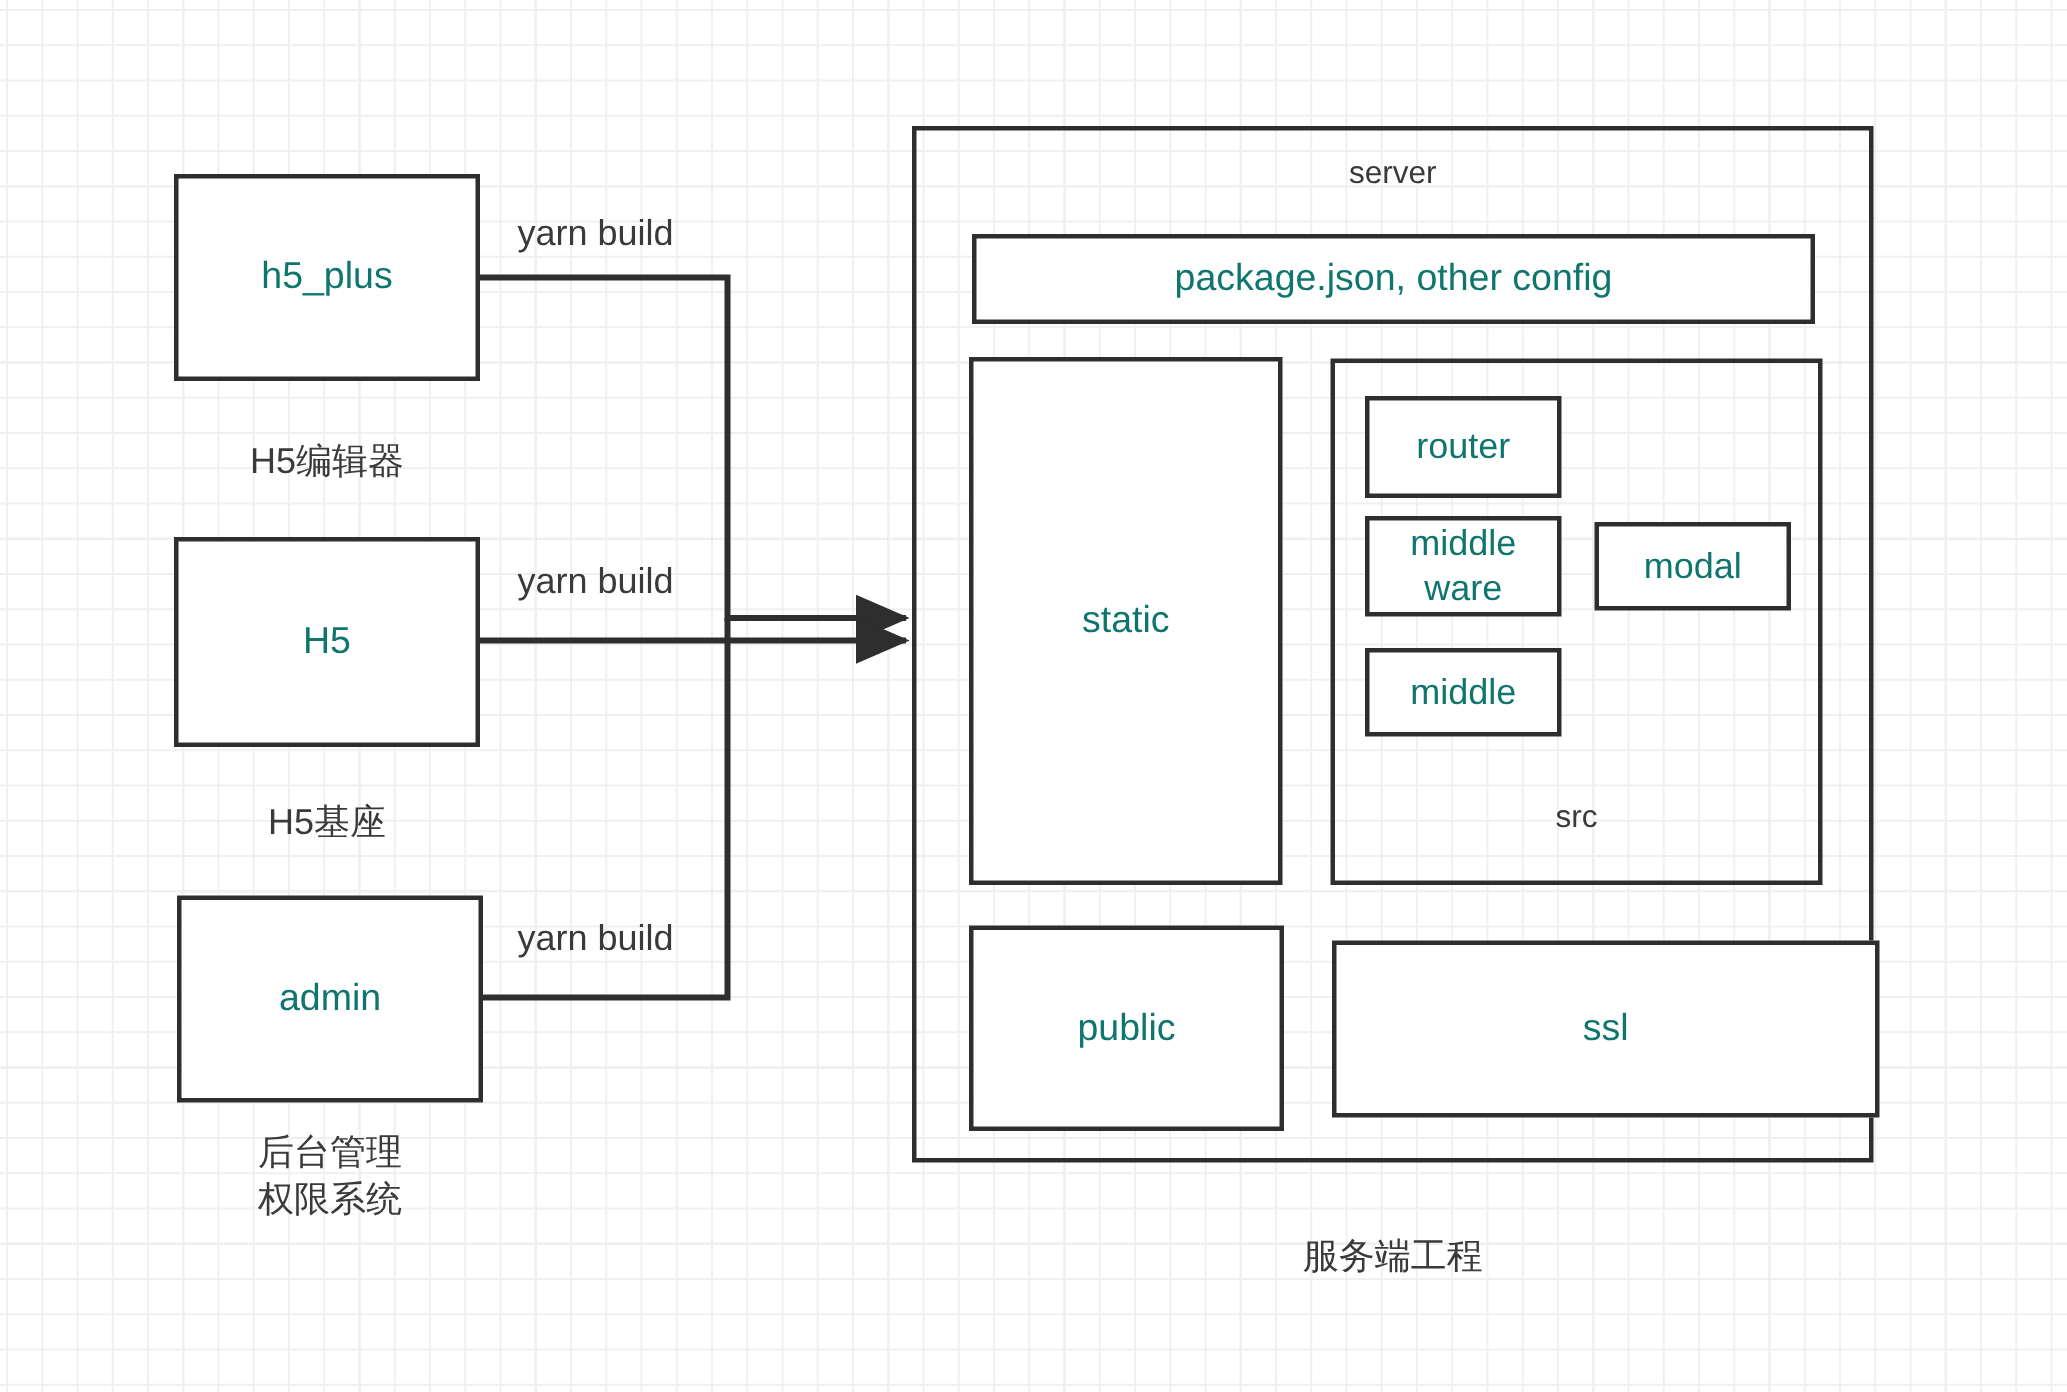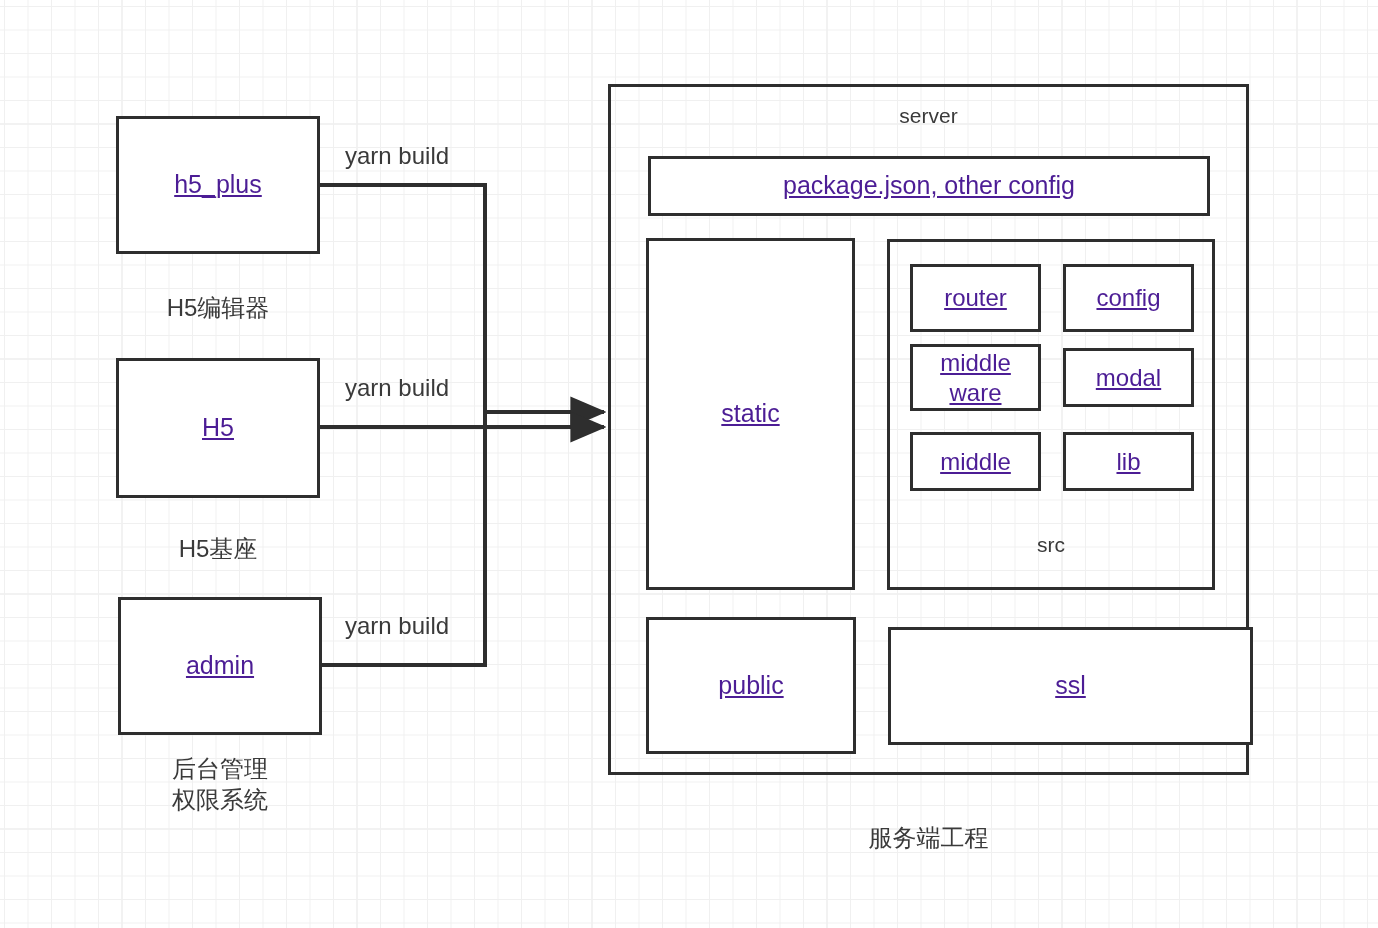--- a/index.html
+++ b/index.html
@@ -28,25 +28,24 @@
   }
 
   .node {
     position: absolute;
     box-sizing: border-box;
     background: #ffffff;
     border: 3px solid #2e2e2e;
     display: flex;
     align-items: center;
     justify-content: center;
-    color: #4c1d95;
+    color: #0f766e;
     font-size: 25px;
     line-height: 1.25;
     text-align: center;
-    text-decoration: underline;
   }
 
   .container-node {
     position: absolute;
     box-sizing: border-box;
     background: transparent;
     border: 3px solid #2e2e2e;
   }
 
   .caption {
@@ -132,35 +131,29 @@
 
   <div class="node" style="left:646px; top:238px; width:209px; height:352px;">
     <span>static</span>
   </div>
 
   <div class="container-node" style="left:887px; top:239px; width:328px; height:351px;"></div>
 
   <div class="node small-node" style="left:910px; top:264px; width:131px; height:68px;">
     <span>router</span>
   </div>
-  <div class="node small-node" style="left:1063px; top:264px; width:131px; height:68px;">
-    <span>config</span>
-  </div>
   <div class="node small-node" style="left:910px; top:344px; width:131px; height:67px; white-space:pre-line;">
     <span style="white-space:pre-line;">middle
 ware</span>
   </div>
   <div class="node small-node" style="left:1063px; top:348px; width:131px; height:59px;">
     <span>modal</span>
   </div>
   <div class="node small-node" style="left:910px; top:432px; width:131px; height:59px;">
     <span>middle</span>
-  </div>
-  <div class="node small-node" style="left:1063px; top:432px; width:131px; height:59px;">
-    <span>lib</span>
   </div>
 
   <div class="inner-label" style="left:887px; top:533px; width:328px;">src</div>
 
   <div class="node" style="left:646px; top:617px; width:210px; height:137px;">
     <span>public</span>
   </div>
   <div class="node" style="left:888px; top:627px; width:365px; height:118px;">
     <span>ssl</span>
   </div>

